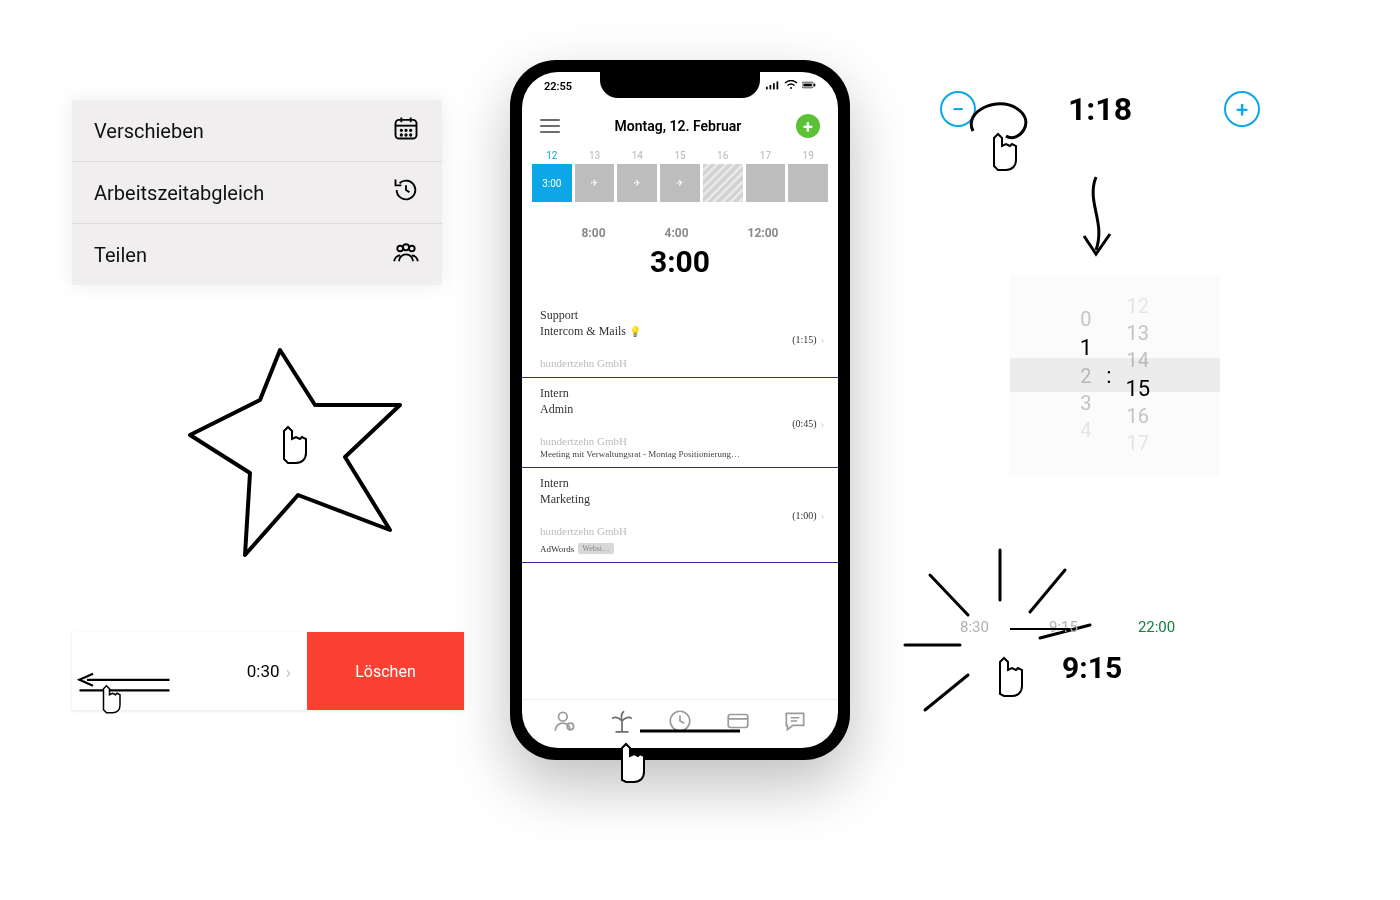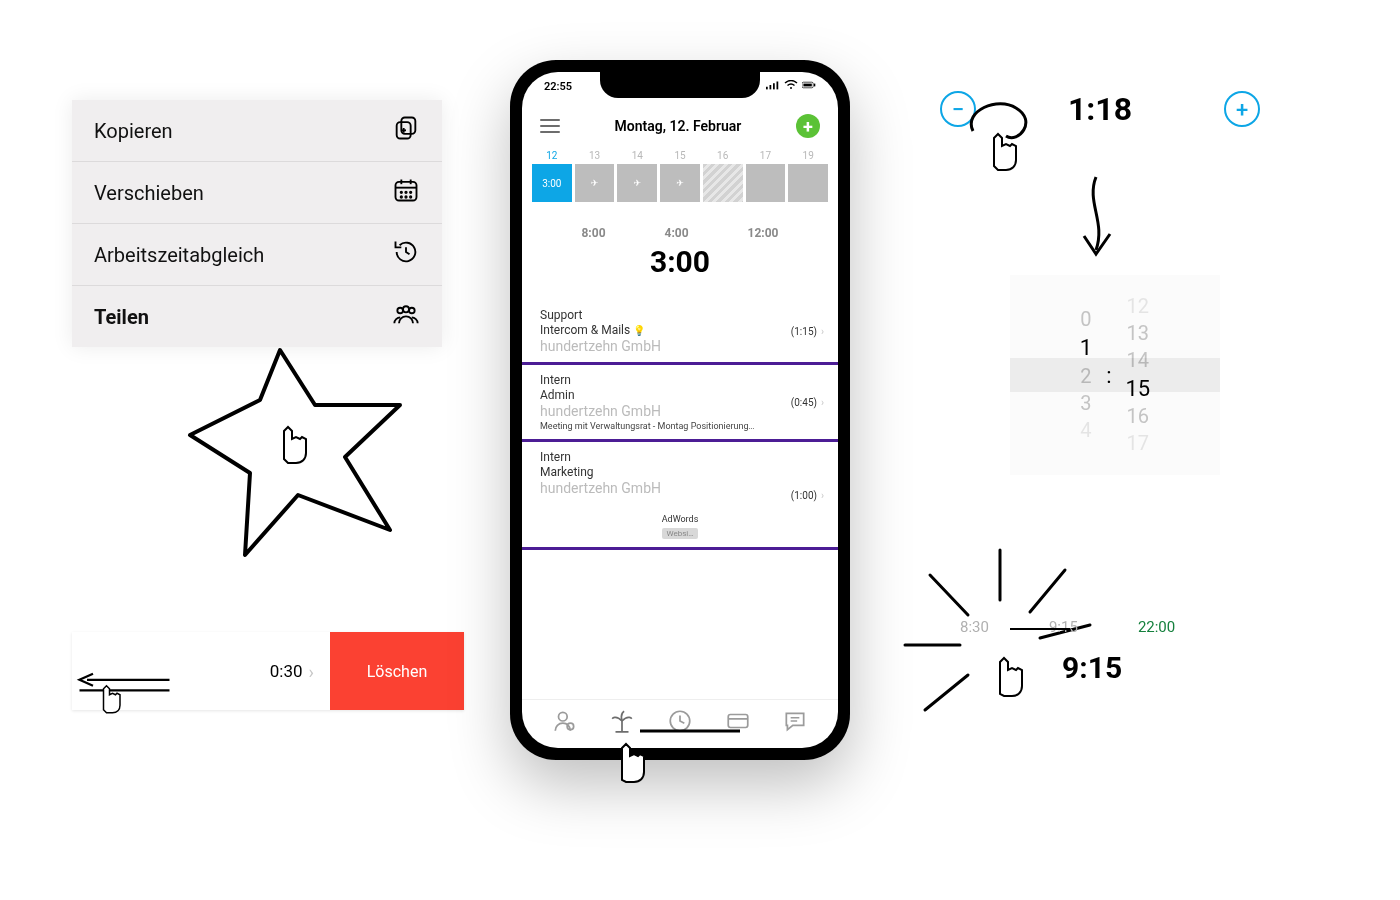--- a/index.html
+++ b/index.html
@@ -17,21 +17,21 @@
     background: #f0eeef;
     box-shadow: 0 0 20px rgba(0,0,0,.08);
   }
   .context-menu .item {
     display: flex; align-items: center; justify-content: space-between;
     padding: 14px 22px 14px 22px;
     border-bottom: 1px solid #dcdadb;
     font-size: 20px;
     color: #111;
   }
-  .context-menu .item:last-child { border-bottom: none; font-weight: bold; }
+  .context-menu .item:last-child { border-bottom: none; }
   .context-menu .icon-slot svg { width: 28px; height: 28px; stroke: #000; fill: none; stroke-width: 1.6; }
 
   
   .burst {
     position: absolute; left: 150px; top: 345px; width: 280px; height: 220px;
   }
   .burst svg { width: 100%; height: 100%; }
 
   
   .swipe-row {
@@ -41,21 +41,21 @@
     box-shadow: 0 1px 3px rgba(0,0,0,.1);
   }
   .swipe-row .white {
     flex: 1; background: #fff;
     display: flex; align-items: center; justify-content: flex-end;
     padding-right: 16px;
     font-size: 17px; color: #000;
   }
   .swipe-row .white .chev { color: #c8c8c8; margin-left: 6px; font-size: 18px; }
   .swipe-row .red {
-    width: 134px; background: #fb4132;
+    width: 157px; background: #fb4132;
     display: flex; align-items: center; justify-content: center;
     color: #fff; font-size: 16px;
   }
   .swipe-hand {
     position: absolute; left: 72px; top: 646px; width: 120px; height: 90px;
   }
   .swipe-hand svg { width: 100%; height: 100%; }
 
   
   .phone {
@@ -135,29 +135,30 @@
   .big-total {
     position: absolute; top: 172px; left: 0; right: 0;
     text-align: center; font-size: 30px; font-weight: 700;
   }
 
   .entries {
     position: absolute; top: 228px; left: 0; right: 0;
   }
   .entry {
     padding: 8px 18px 8px 18px;
-    border-bottom: 3px solid #4c1d95;
+    border-bottom: 1px solid #4c1d95;
     position: relative;
+    font-family: Liberation Serif, serif;
   }
   .entry .cat { font-size: 12px; color: #333; }
   .entry .proj { font-size: 12px; color: #333; margin-top: 1px; }
   .entry .lamp { font-size: 10px; }
-  .entry .client { font-size: 14px; color: #bbb; margin-top: 1px; }
+  .entry .client { font-size: 11px; color: #bbb; margin-top: 18px; }
   .entry .note { font-size: 9px; color: #444; margin-top: 2px; }
-  .entry .tags { margin-top: 18px; display: flex; gap: 4px; align-items: center; flex-direction: column; }
+  .entry .tags { margin-top: 6px; display: flex; gap: 4px; align-items: center; }
   .entry .tags .t { font-size: 9px; color: #333; }
   .entry .tags .t-chip { font-size: 8px; background: #d8d8d8; color: #888; padding: 1px 4px; border-radius: 2px; }
   .entry .dur {
     position: absolute; right: 14px; top: 50%; transform: translateY(-50%);
     font-size: 10px; color: #333; display: flex; align-items: center; gap: 4px;
   }
   .entry .dur .chev { color: #c8c8c8; }
 
   .tabbar {
     position: absolute; bottom: 10px; left: 0; right: 0;
@@ -234,31 +235,20 @@
   .rays svg { width: 100%; height: 100%; }
   .tap-hand {
     position: absolute; left: 970px; top: 632px; width: 80px; height: 90px;
   }
   .tap-hand svg { width: 100%; height: 100%; }
 </style>
 </head>
 <body>
 
 <div class="context-menu">
-  <div class="item">
-    <span>Kopieren</span>
-    <span class="icon-slot">
-      <svg viewBox="0 0 24 24">
-          <rect x="8" y="3" width="12" height="14" rx="3"></rect>
-          <rect x="4" y="7" width="12" height="14" rx="3"></rect>
-          <line x1="8" y1="14" x2="12" y2="14"></line>
-          <line x1="10" y1="12" x2="10" y2="16"></line>
-        </svg>
-    </span>
-  </div>
   <div class="item">
     <span>Verschieben</span>
     <span class="icon-slot">
       <svg viewBox="0 0 24 24">
           <rect x="3" y="5" width="18" height="16" rx="3"></rect>
           <line x1="3" y1="10" x2="21" y2="10"></line>
           <line x1="8" y1="3" x2="8" y2="7"></line>
           <line x1="16" y1="3" x2="16" y2="7"></line>
           <circle cx="8" cy="14" r=".6" fill="#000"></circle>
           <circle cx="12" cy="14" r=".6" fill="#000"></circle>

